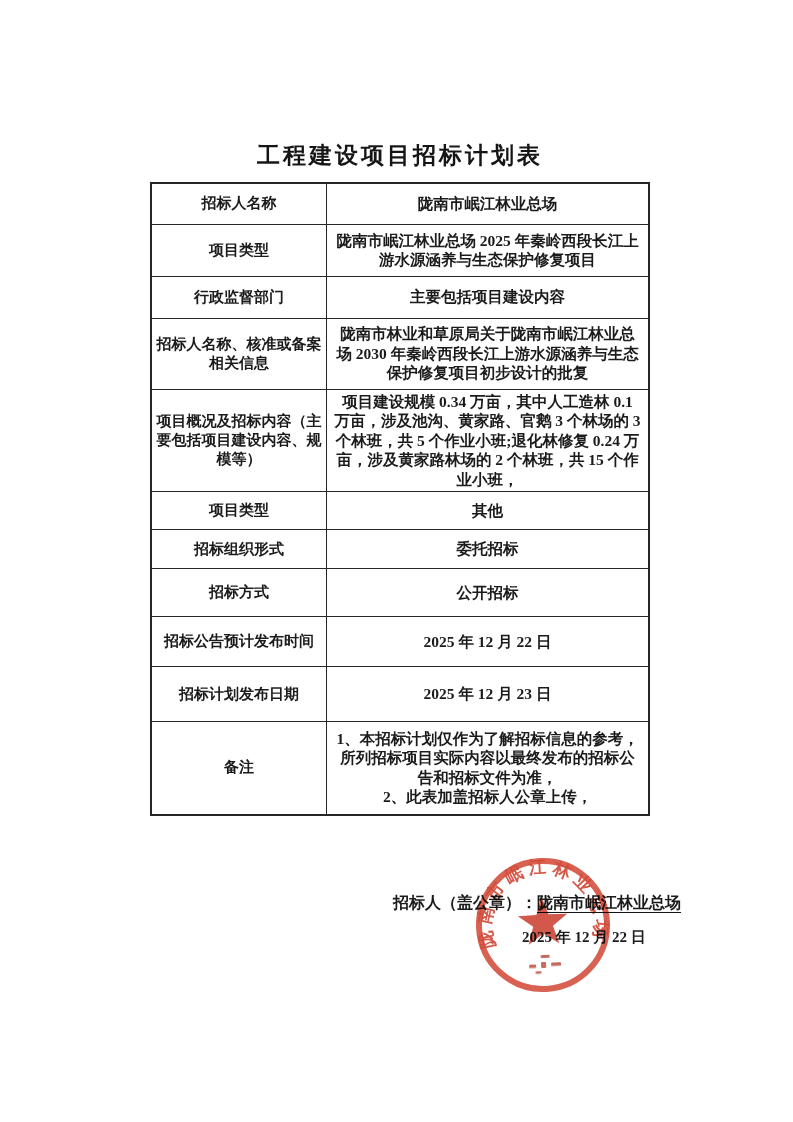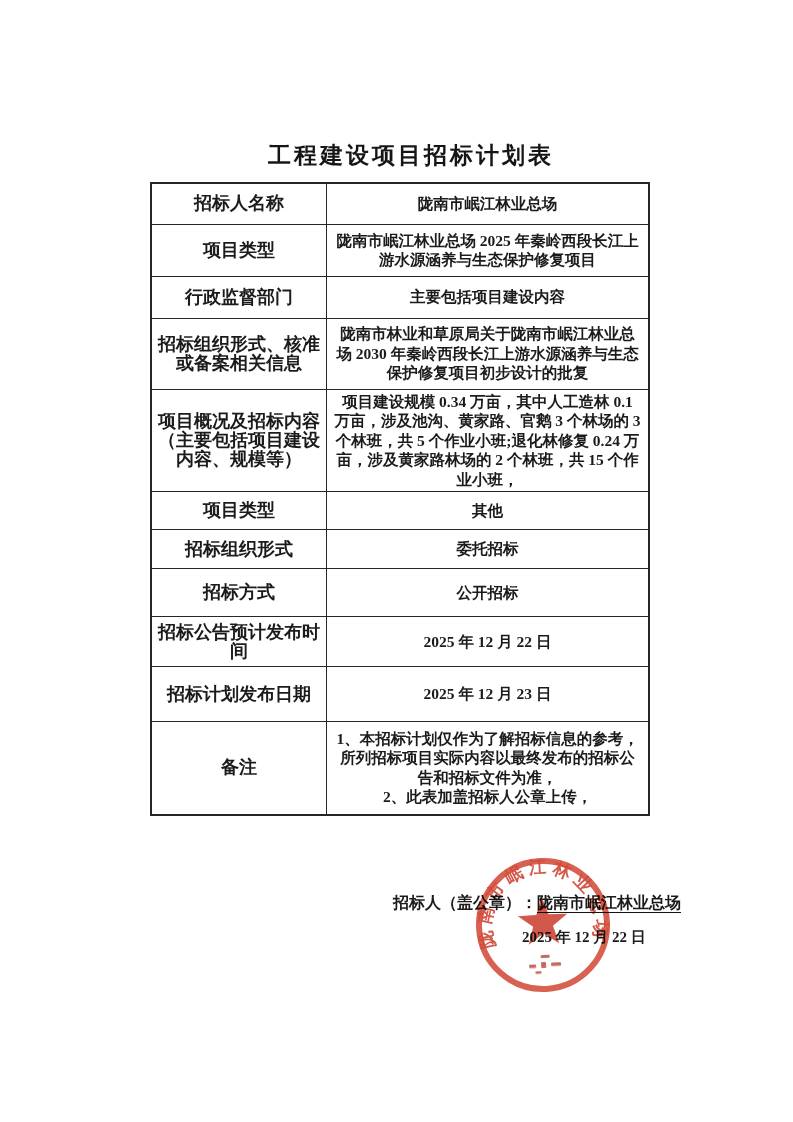--- a/index.html
+++ b/index.html
@@ -6,38 +6,38 @@
   body{
     width:793px;height:1122px;
     background:#ffffff;
     font-family:"Liberation Serif","DejaVu Serif",serif;
     color:#1d1d1d;
     position:relative;
     overflow:hidden;
   }
   .page{position:absolute;inset:0;}
   .doc-title{
-    position:absolute;left:161px;top:140px;width:500px;
+    position:absolute;left:150px;top:140px;width:500px;
     text-align:center;
     font-size:23px;font-weight:bold;letter-spacing:3px;
     color:#151515;
   }
   table.bid-table{
     position:absolute;left:150px;top:182px;width:500px;
     border-collapse:collapse;
     table-layout:fixed;
   }
   table.bid-table, table.bid-table td{
     border:1.6px solid #262626;
   }
   table.bid-table{border-width:2px;}
   td.lbl{
     width:166px;
     text-align:center;vertical-align:middle;
-    font-size:18px;font-weight:bold;
+    font-size:15px;font-weight:bold;
     padding:2px 4px;line-height:19px;
     color:#1b1b1b;
   }
   td.val{
     text-align:center;vertical-align:middle;
     font-size:15.5px;font-weight:bold;
     padding:2px 7px;line-height:19.5px;
     word-break:break-all;
     color:#1b1b1b;
   }
@@ -93,21 +93,21 @@
     </tr>
     <tr class="r2">
       <td class="lbl">项目类型</td>
       <td class="val">陇南市岷江林业总场 2025 年秦岭西段长江上游水源涵养与生态保护修复项目</td>
     </tr>
     <tr class="r3">
       <td class="lbl">行政监督部门</td>
       <td class="val">主要包括项目建设内容</td>
     </tr>
     <tr class="r4">
-      <td class="lbl">招标组织形式、核准或备案相关信息</td>
+      <td class="lbl">招标人名称、核准或备案相关信息</td>
       <td class="val">陇南市林业和草原局关于陇南市岷江林业总场 2030 年秦岭西段长江上游水源涵养与生态保护修复项目初步设计的批复</td>
     </tr>
     <tr class="r5">
       <td class="lbl">项目概况及招标内容（主要包括项目建设内容、规模等）</td>
       <td class="val">项目建设规模 0.34 万亩，其中人工造林 0.1 万亩，涉及池沟、黄家路、官鹅 3 个林场的 3 个林班，共 5 个作业小班;退化林修复 0.24 万亩，涉及黄家路林场的 2 个林班，共 15 个作业小班，</td>
     </tr>
     <tr class="r6">
       <td class="lbl">项目类型</td>
       <td class="val">其他</td>
     </tr>

